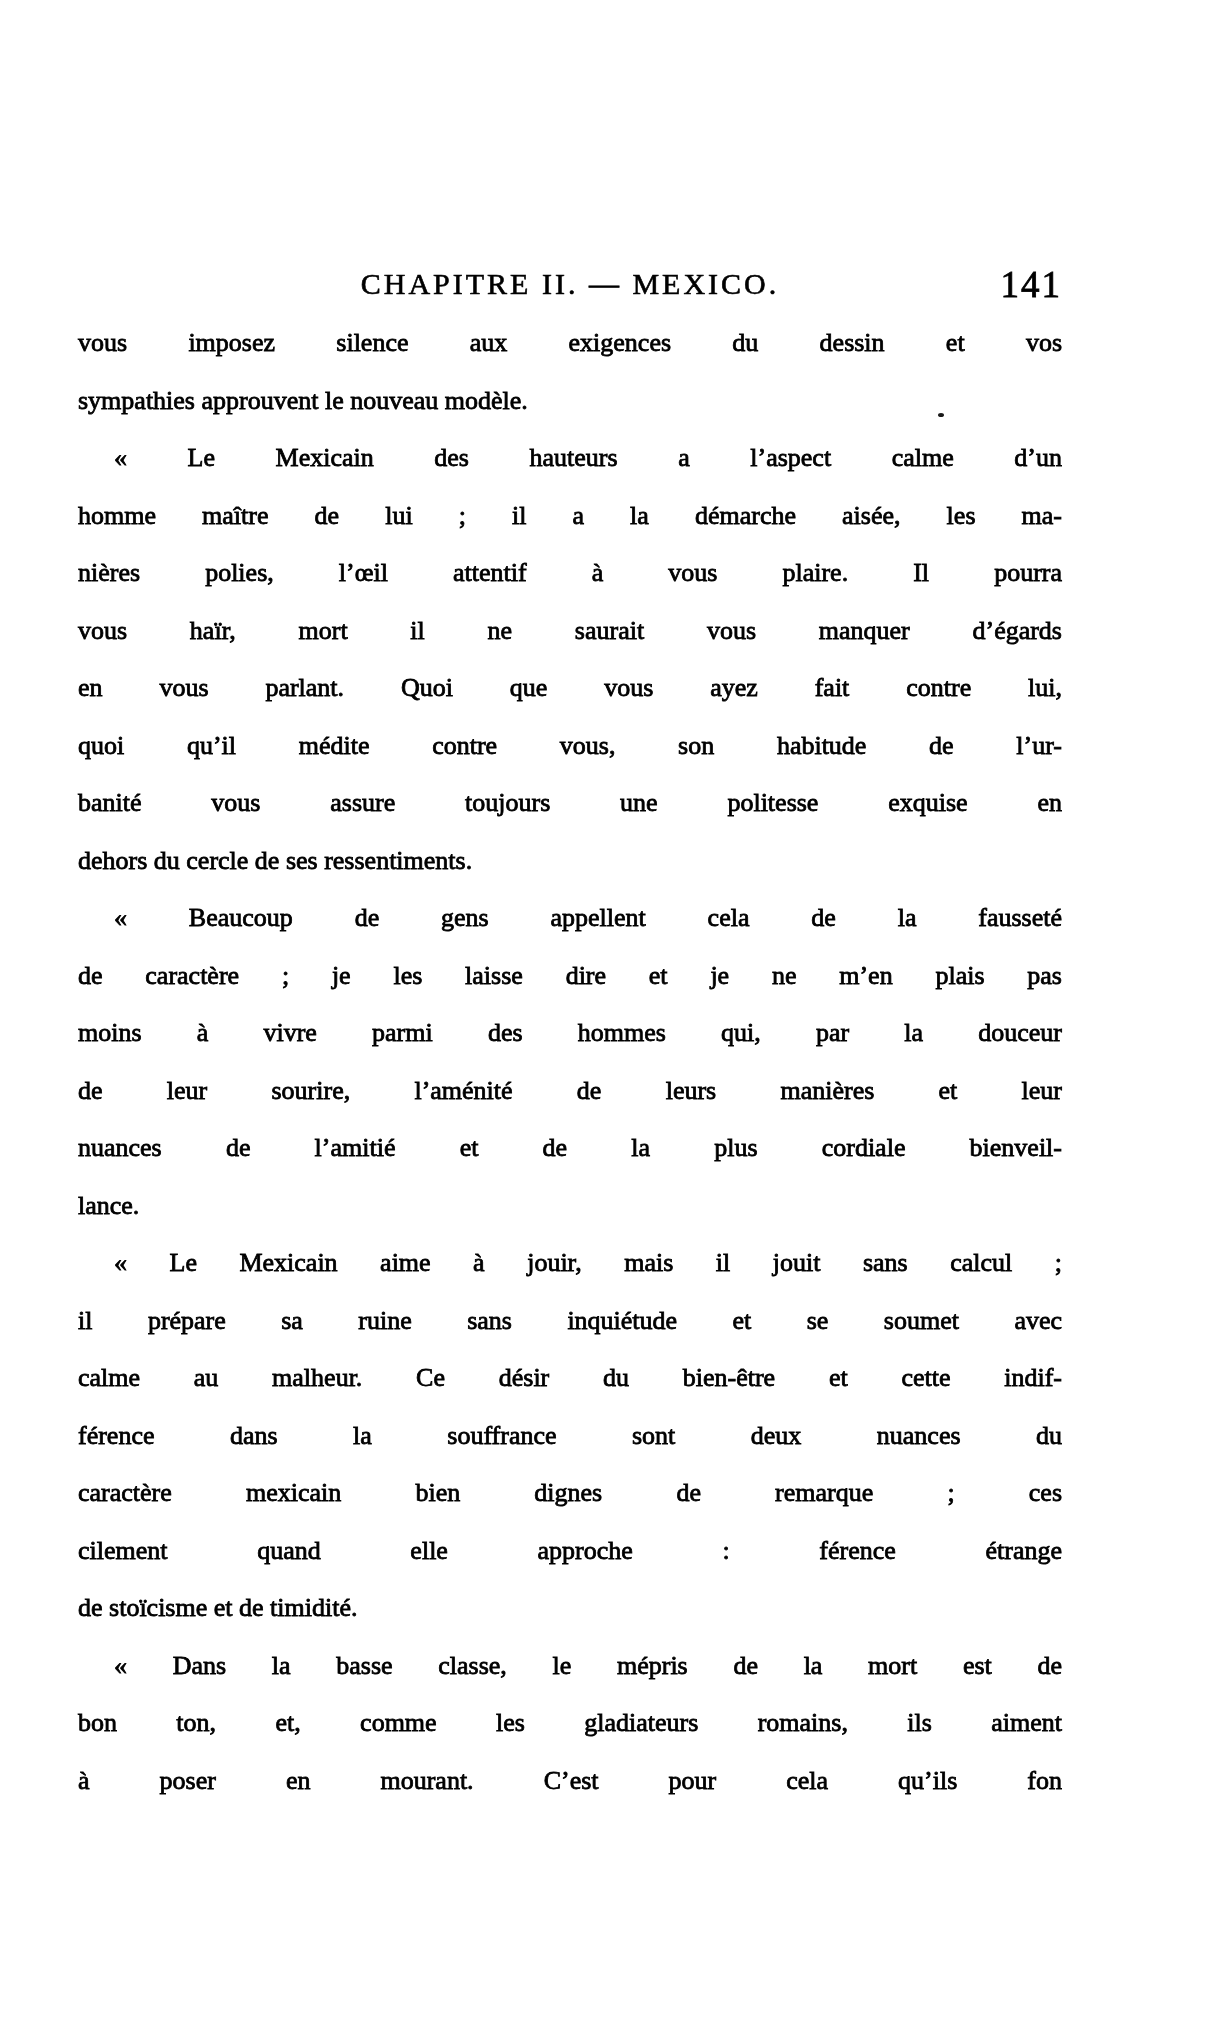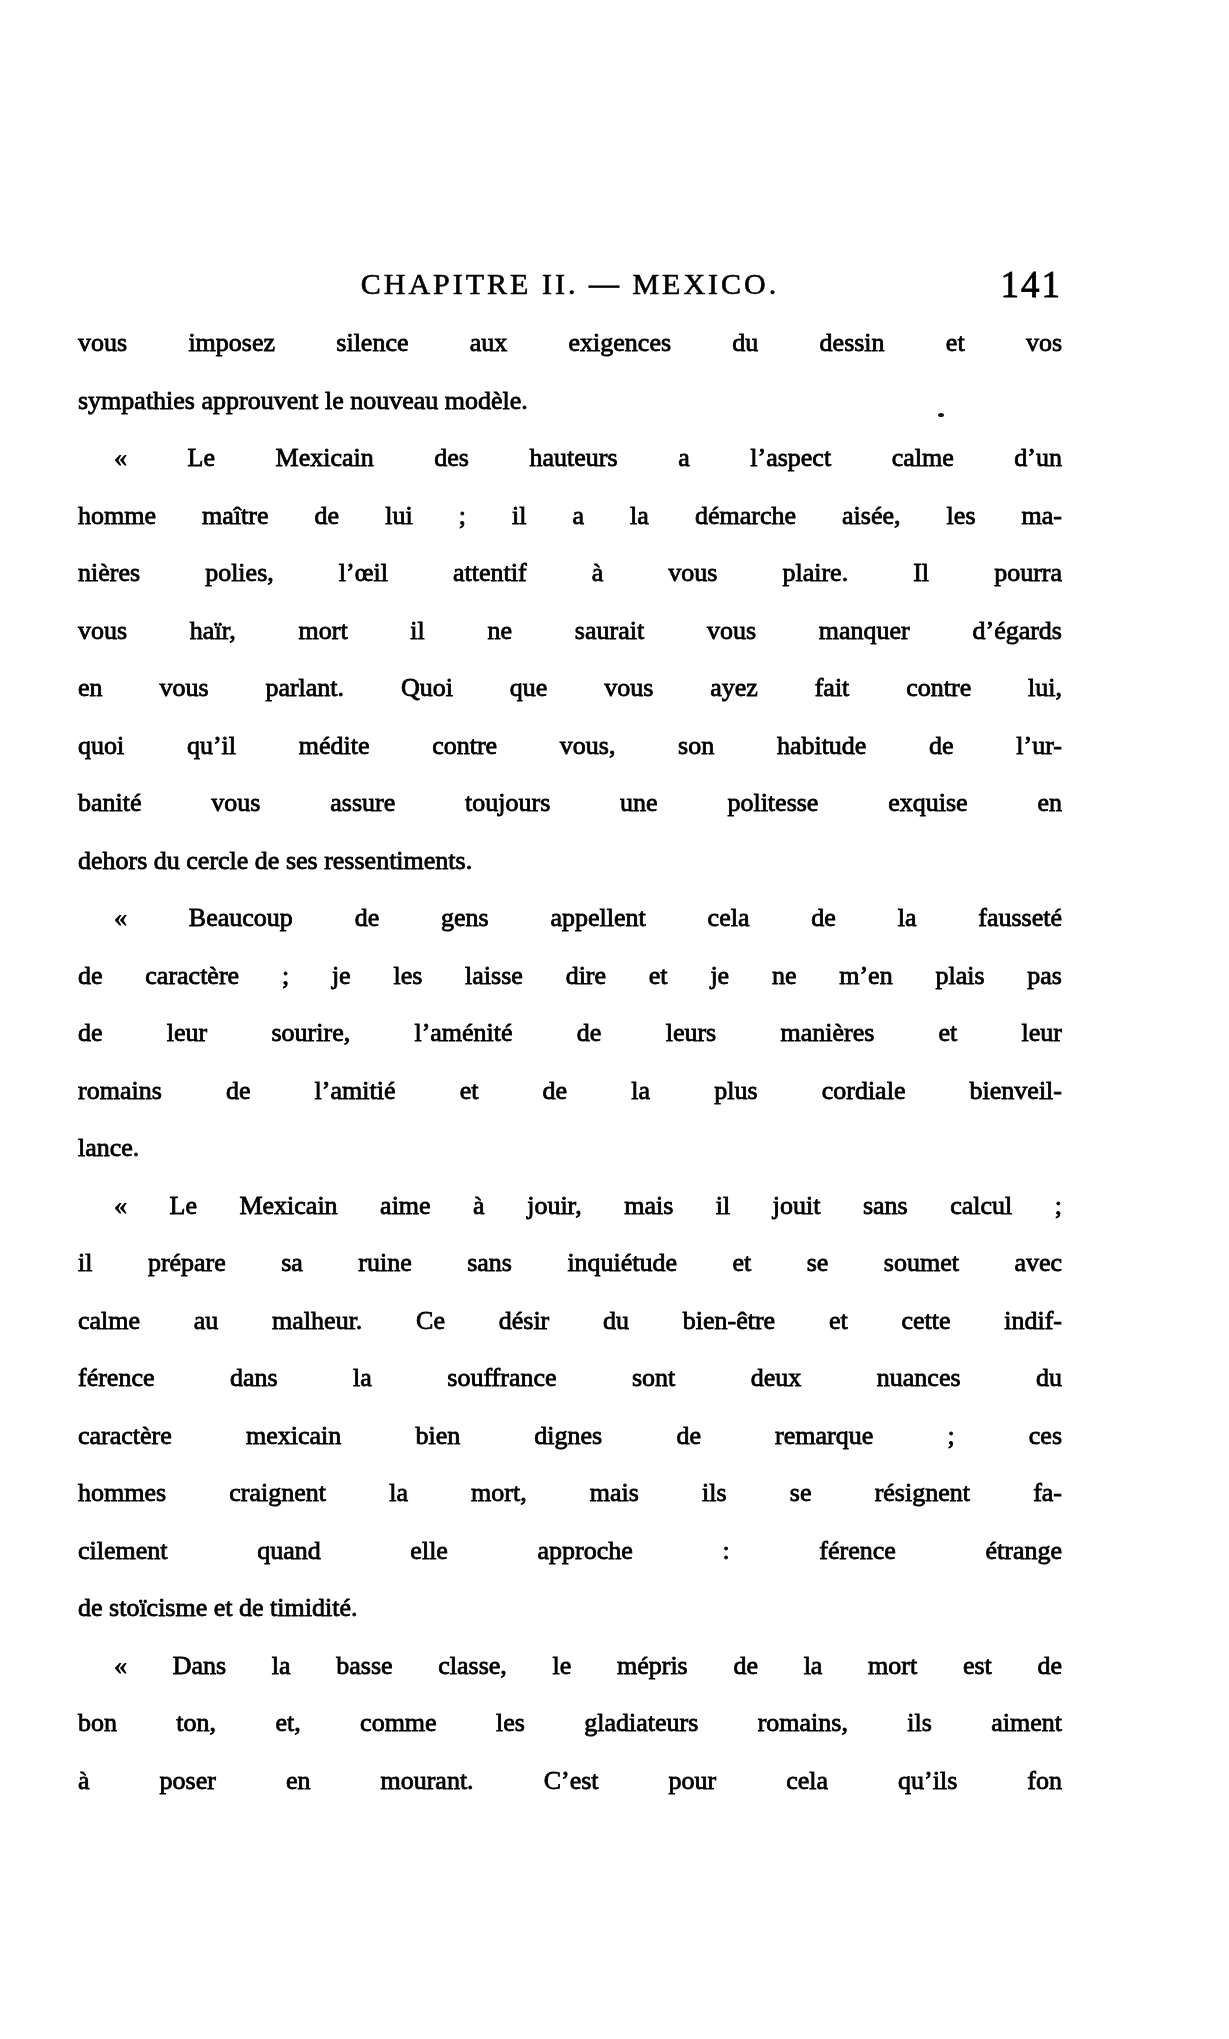--- a/index.html
+++ b/index.html
@@ -92,29 +92,29 @@
     <div class="line indent">« Le Mexicain des hauteurs a l’aspect calme d’un</div>
     <div class="line">homme maître de lui ; il a la démarche aisée, les ma-</div>
     <div class="line">nières polies, l’œil attentif à vous plaire. Il pourra</div>
     <div class="line">vous haïr, mort il ne saurait vous manquer d’égards</div>
     <div class="line">en vous parlant. Quoi que vous ayez fait contre lui,</div>
     <div class="line">quoi qu’il médite contre vous, son habitude de l’ur-</div>
     <div class="line">banité vous assure toujours une politesse exquise en</div>
     <div class="line para-end">dehors du cercle de ses ressentiments.</div>
     <div class="line indent">« Beaucoup de gens appellent cela de la fausseté</div>
     <div class="line">de caractère ; je les laisse dire et je ne m’en plais pas</div>
+    <div class="line">moins à vivre parmi des hommes qui, par la douceur</div>
     <div class="line">de leur sourire, l’aménité de leurs manières et leur</div>
-    <div class="line">romains de l’amitié et de la plus cordiale bienveil-</div>
+    <div class="line">nuances de l’amitié et de la plus cordiale bienveil-</div>
     <div class="line para-end">lance.</div>
     <div class="line indent">« Le Mexicain aime à jouir, mais il jouit sans calcul ;</div>
     <div class="line">il prépare sa ruine sans inquiétude et se soumet avec</div>
     <div class="line">calme au malheur. Ce désir du bien-être et cette indif-</div>
     <div class="line">férence dans la souffrance sont deux nuances du</div>
     <div class="line">caractère mexicain bien dignes de remarque ; ces</div>
-    <div class="line">hommes craignent la mort, mais ils se résignent fa-</div>
     <div class="line">cilement quand elle approche : férence étrange</div>
     <div class="line para-end">de stoïcisme et de timidité.</div>
     <div class="line indent">« Dans la basse classe, le mépris de la mort est de</div>
     <div class="line">bon ton, et, comme les gladiateurs romains, ils aiment</div>
     <div class="line">à poser en mourant. C’est pour cela qu’ils fon</div>
   </div>
 
 </div>
 
 </body></html>

